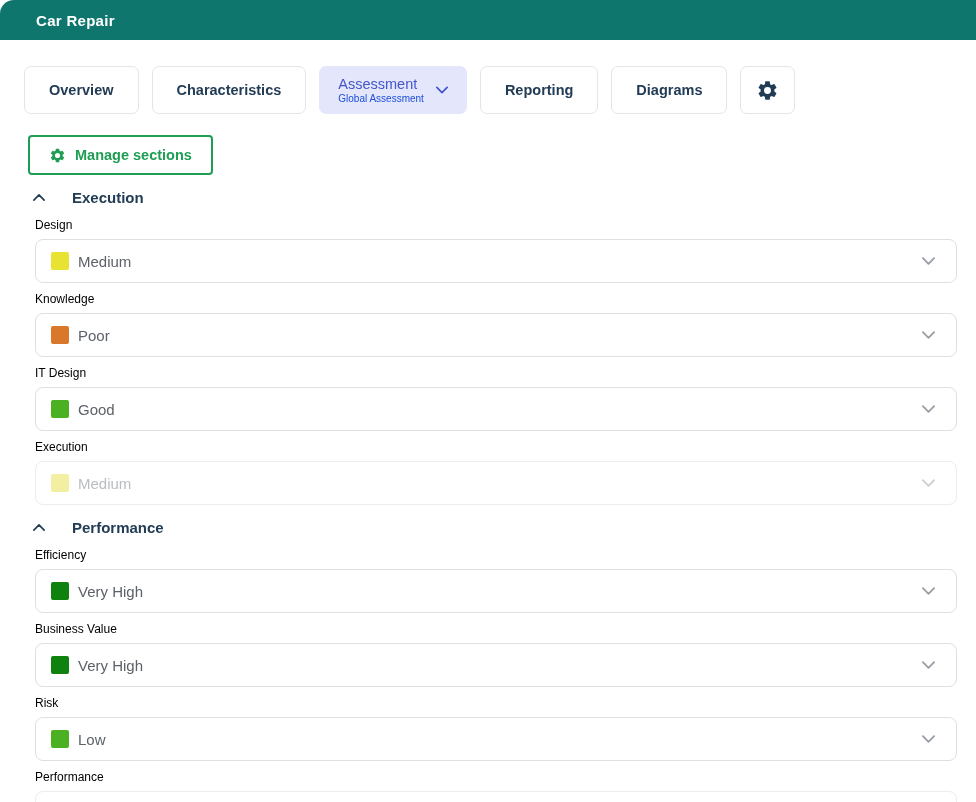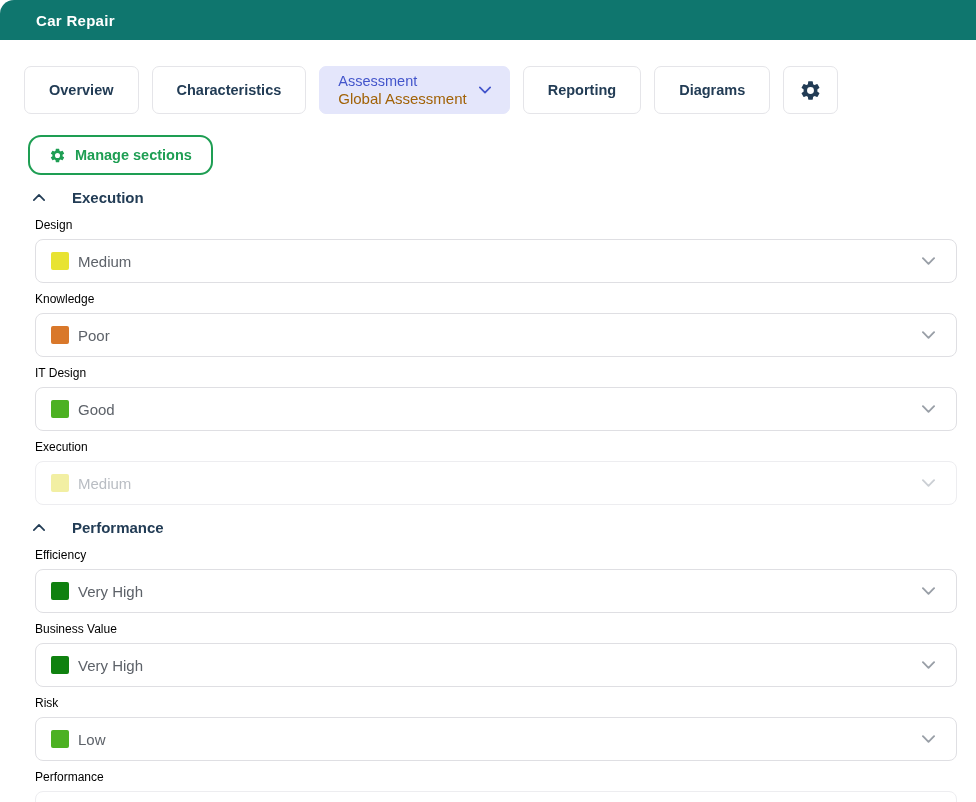--- a/index.html
+++ b/index.html
@@ -12,28 +12,28 @@
   .app-title { color:#ffffff; font-weight:bold; font-size:15px; letter-spacing:.3px; }
 
   
   .tabs { display:flex; align-items:stretch; gap:13px; margin:26px 0 0 24px; height:48px; }
   .tab { background:#fff; border:1px solid #e5e5e9; border-radius:7px;
     color:#223c55; font-weight:bold; font-size:14.5px; padding:0 24px;
     display:flex; align-items:center; cursor:pointer; font-family:inherit; }
   .tab-active { background:#e4e6fb; border-color:#e4e6fb; padding:0 18px; }
   .tab-col { display:flex; flex-direction:column; align-items:flex-start; line-height:1.25; }
   .tab-main { color:#4355cb; font-weight:normal; font-size:14.5px; }
-  .tab-sub { color:#a16207; font-weight:normal; font-size:15px; }
+  .tab-sub { color:#1d4ed8; font-weight:normal; font-size:10px; }
   .tab-chevron { color:#4355cb; margin-left:12px; display:flex; }
   .tab-icon-only { padding:0 15px; color:#223c55; }
 
   
   .manage { display:inline-flex; align-items:center; gap:9px; margin:21px 0 0 28px;
     height:40px; padding:0 19px; background:#fff; border:2px solid #1e9e53;
-    border-radius:13px; color:#1e9e53; font-size:14.5px; font-weight:bold;
+    border-radius:4px; color:#1e9e53; font-size:14.5px; font-weight:bold;
     cursor:pointer; font-family:inherit; }
 
   
   .section-head { display:flex; align-items:center; margin:14px 0 12px 33px; cursor:pointer; }
   .caret { color:#223c55; display:flex; width:14px; }
   .section-title { color:#223c55; font-size:15px; font-weight:bold; margin-left:25px; }
 
   .field { margin:0 19px 9px 35px; }
   .field-label { color:#000000; font-size:12px; line-height:15px; margin-bottom:6px; }
   .dropdown { position:relative; width:922px; height:44px; background:#fff;

